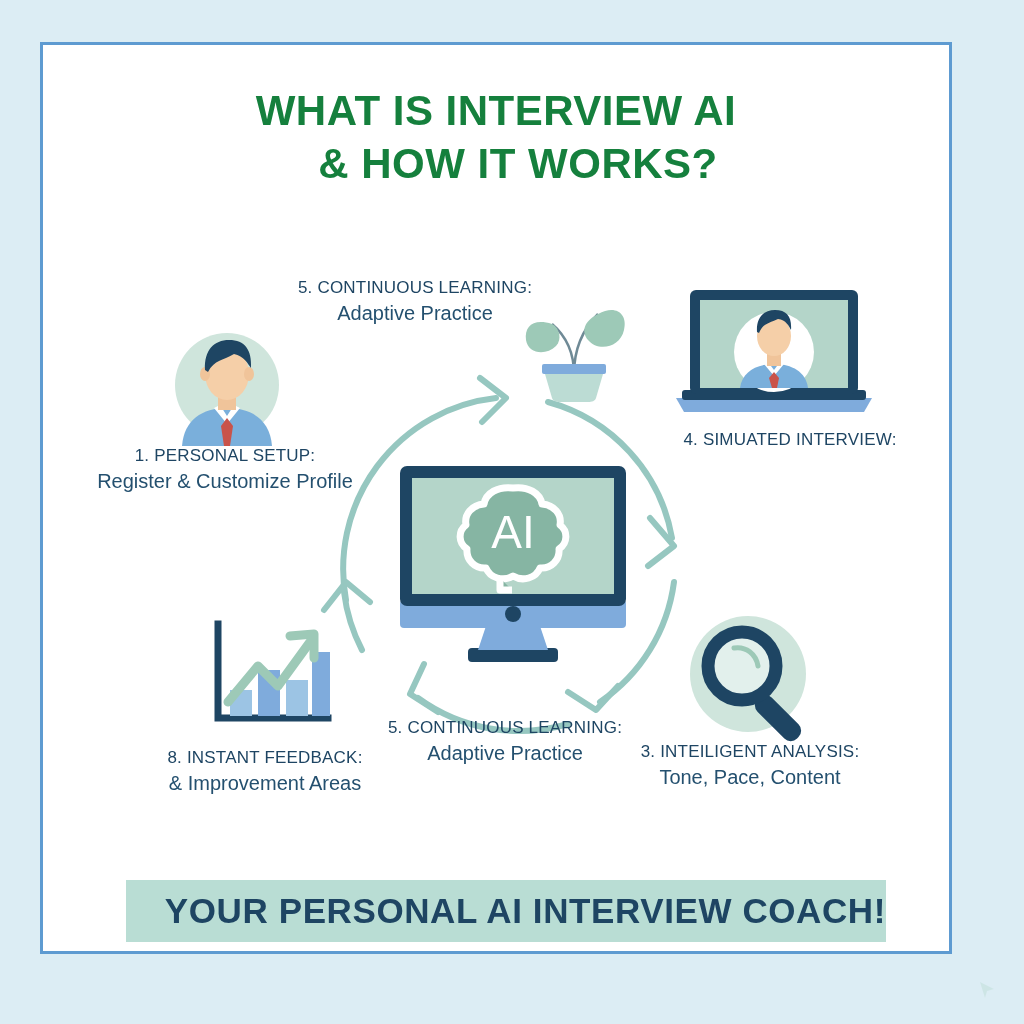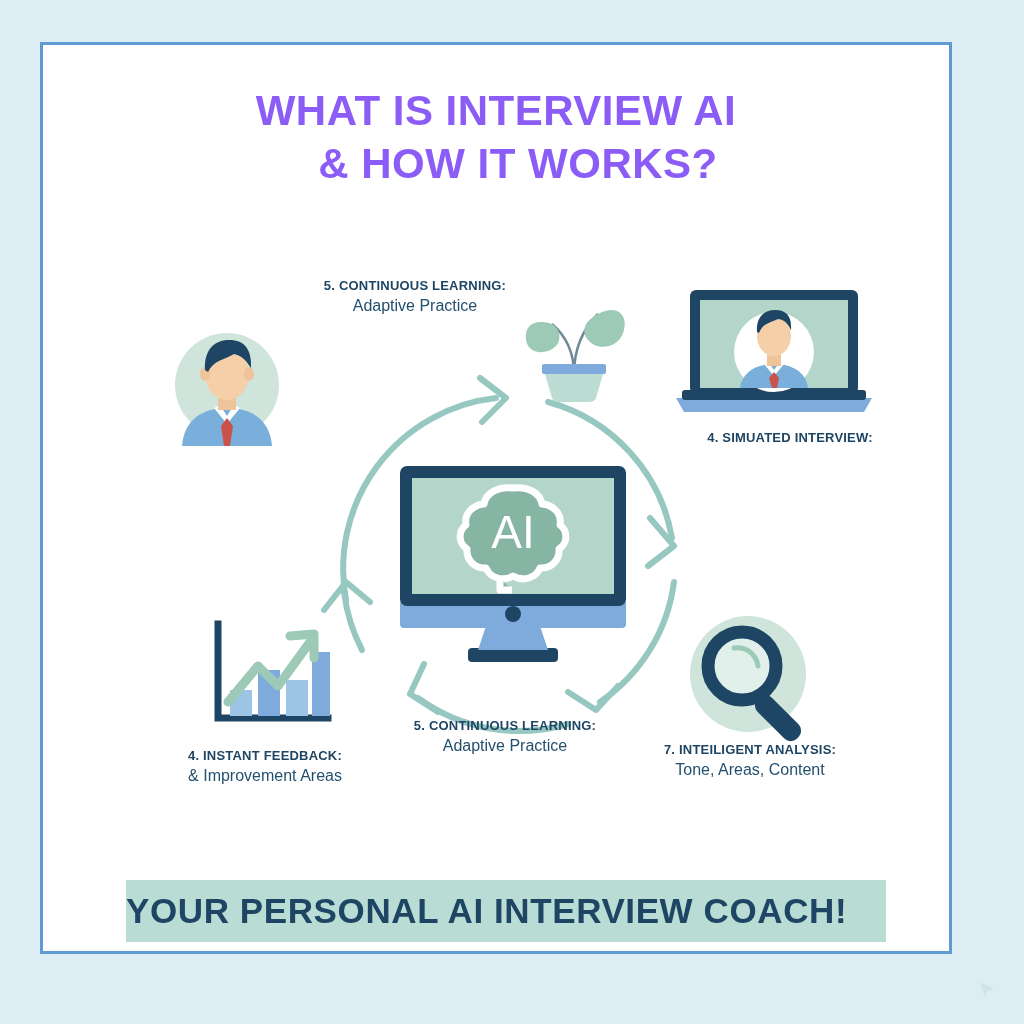--- a/index.html
+++ b/index.html
@@ -32,45 +32,45 @@
     border: 3px solid #5e9bd1;
     box-sizing: border-box;
   }
   
   #title {
     position: absolute;
     left: 40px;
     top: 85px;
     width: 912px;
     text-align: center;
-    color: #8b5cf6;
+    color: #15803d;
     font-weight: bold;
     font-size: 42px;
     letter-spacing: 0.5px;
     line-height: 1.25;
   }
   #title .l1 { display: block; }
   #title .l2 { display: block; padding-left: 44px; }
 
   
   .step-label {
     position: absolute;
     text-align: center;
     color: #1e4563;
   }
   .step-label .head {
     display: block;
-    font-weight: bold;
-    font-size: 13px;
+    font-weight: normal;
+    font-size: 17px;
     letter-spacing: 0.2px;
     white-space: nowrap;
   }
   .step-label .sub {
     display: block;
-    font-size: 16px;
+    font-size: 20px;
     margin-top: 4px;
     white-space: nowrap;
     color: #24506f;
   }
 
   #label-1 { left: 75px;  top: 446px; width: 300px; }
   #label-2 { left: 640px; top: 430px; width: 300px; }
   #label-3 { left: 600px; top: 742px; width: 300px; }
   #label-4 { left: 125px; top: 748px; width: 280px; }
   #label-5a{ left: 265px; top: 278px; width: 300px; }
@@ -142,21 +142,21 @@
   
   #banner {
     position: absolute;
     left: 126px;
     top: 880px;
     width: 760px;
     height: 62px;
     background: #b9ddd4;
     display: flex;
     align-items: center;
-    justify-content: flex-start;
+    justify-content: flex-end;
   }
   #banner-text {
     color: #1e4563;
     font-weight: bold;
     font-size: 35px;
     letter-spacing: 0.6px;
     white-space: nowrap;
   }
 
   
@@ -307,37 +307,41 @@
 
     <polyline points="26,84 56,48 76,68 108,24" fill="none" stroke="#9dc9b7" stroke-width="9" stroke-linecap="round" stroke-linejoin="round"></polyline>
     <polyline points="88,18 112,16 112,40" fill="none" stroke="#9dc9b7" stroke-width="9" stroke-linecap="round" stroke-linejoin="round"></polyline>
   </svg>
 
   <div class="step-label" id="label-5a">
     <span class="head">5. CONTINUOUS LEARNING:</span>
     <span class="sub">Adaptive Practice</span>
   </div>
 
+  <div class="step-label" id="label-1">
+    <span class="head">1. PERSONAL SETUP:</span>
+    <span class="sub">Register &amp; Customize Profile</span>
+  </div>
 
   <div class="step-label" id="label-2">
     <span class="head">4. SIMUATED INTERVIEW:</span>
   </div>
 
   <div class="step-label" id="label-5b">
     <span class="head">5. CONTINUOUS LEARNING:</span>
     <span class="sub">Adaptive Practice</span>
   </div>
 
   <div class="step-label" id="label-3">
-    <span class="head">7. INTEILIGENT ANALYSIS:</span>
-    <span class="sub">Tone, Areas, Content</span>
+    <span class="head">3. INTEILIGENT ANALYSIS:</span>
+    <span class="sub">Tone, Pace, Content</span>
   </div>
 
   <div class="step-label" id="label-4">
-    <span class="head">4. INSTANT FEEDBACK:</span>
+    <span class="head">8. INSTANT FEEDBACK:</span>
     <span class="sub">&amp; Improvement Areas</span>
   </div>
 
   <div id="banner">
     <span id="banner-text">YOUR PERSONAL AI INTERVIEW COACH!</span>
   </div>
 
   <svg id="watermark" viewBox="0 0 26 26">
     <path d="M 2 2 L 16 9 L 9 11 L 7 18 Z" fill="#bcdcd4"></path>
   </svg>

